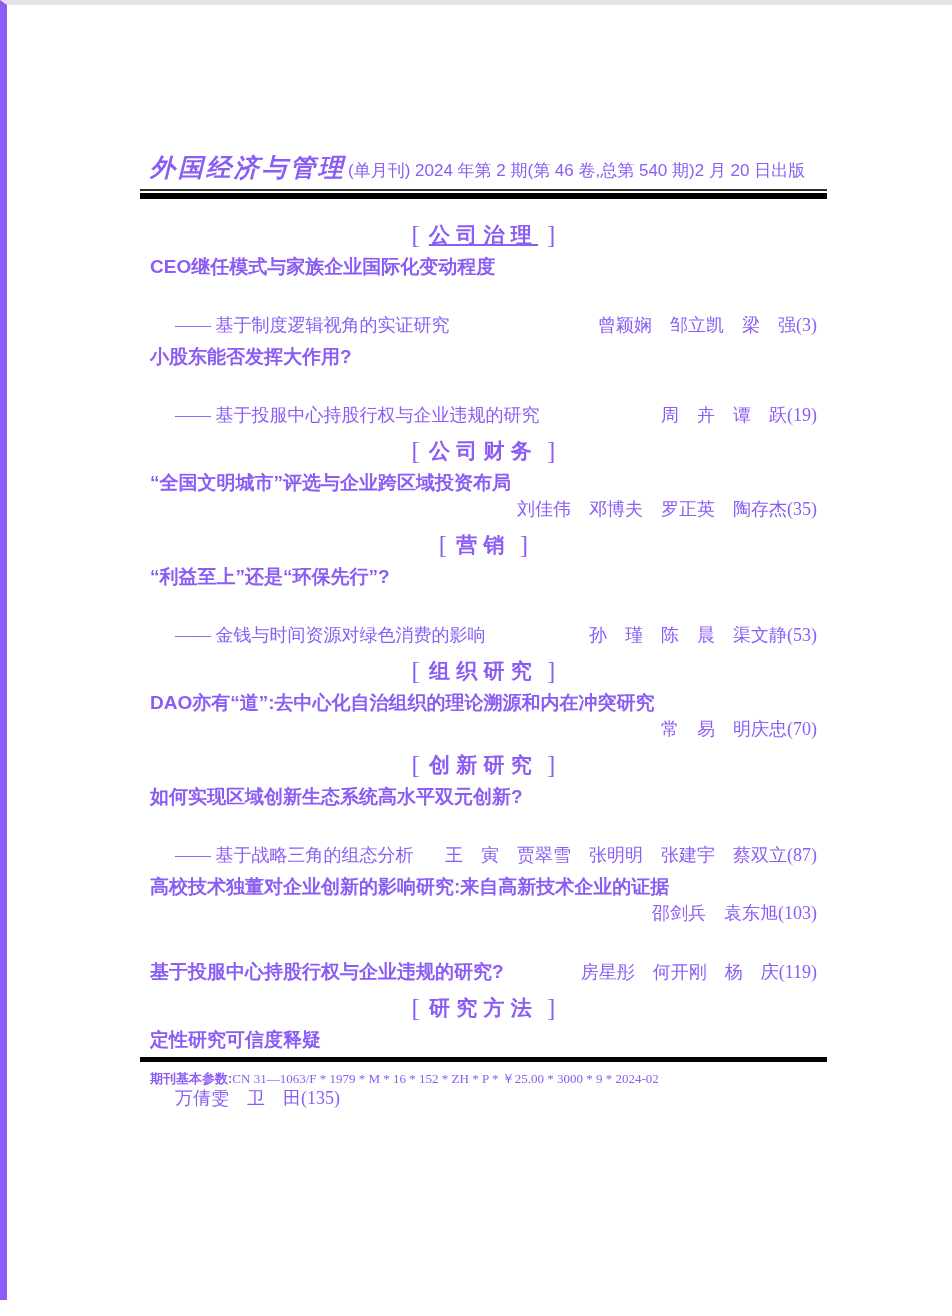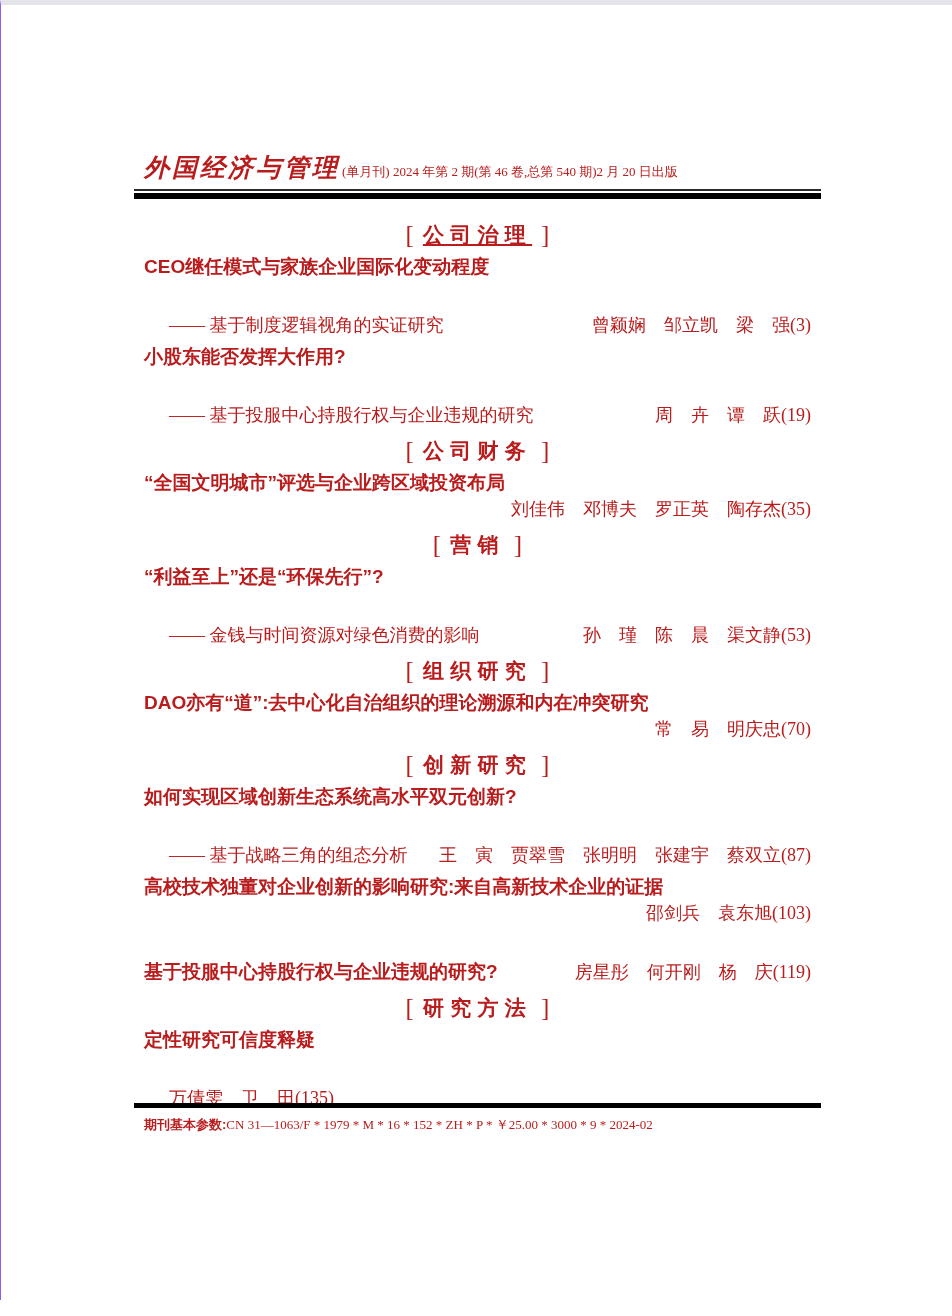--- a/index.html
+++ b/index.html
@@ -3,23 +3,23 @@
 <meta charset="utf-8">
 <style>
   html, body { margin: 0; padding: 0; background: #ffffff; }
   .page {
     position: relative;
     width: 952px;
     height: 1300px;
     background: #ffffff;
     box-sizing: border-box;
     border-top: 5px solid #e4e4ea;
-    border-left: 1px solid #8b5cf6;
+    border-left: 7px solid #8b5cf6;
     overflow: hidden;
-    color: #b91c1c;
+    color: #8b5cf6;
   }
   .content {
     position: absolute;
     left: 143px;
     top: 146px;
     width: 667px;
   }
   
   .masthead {
     display: flex;
@@ -29,22 +29,22 @@
   }
   .journal-name {
     font-family: "DejaVu Serif", serif;
     font-style: italic;
     font-weight: bold;
     font-size: 25px;
     letter-spacing: 3px;
     margin-right: 2px;
   }
   .issue-info {
-    font-family: Liberation Serif, serif;
-    font-size: 13px;
+    font-family: Liberation Sans, sans-serif;
+    font-size: 17px;
     text-align: right;
   }
   .rule-thin  { height: 2px; background: #2a2a2a; margin: 6px 0 0 -10px; width: 687px; }
   .rule-thick { height: 6px; background: #000000; margin: 2px 0 0 -10px; width: 687px; }
   
   .toc-title {
     margin-top: 38px;
     text-align: center;
     font-family: "Liberation Sans", sans-serif;
     font-weight: bold;
@@ -104,21 +104,21 @@
     min-height: 23px;
     line-height: 23px;
     text-align: right;
     font-family: "Liberation Serif", serif;
     font-size: 18px;
   }
   
   .footer {
     position: absolute;
     left: 143px;
-    top: 1098px;
+    top: 1052px;
     width: 667px;
   }
   .footer-rule { height: 5px; background: #000000; margin-left: -10px; width: 687px; }
   .footer-text {
     margin-top: 8px;
     font-size: 13px;
     line-height: 18px;
     white-space: nowrap;
   }
   .footer-label { font-family: "Liberation Sans", sans-serif; font-weight: bold; }

